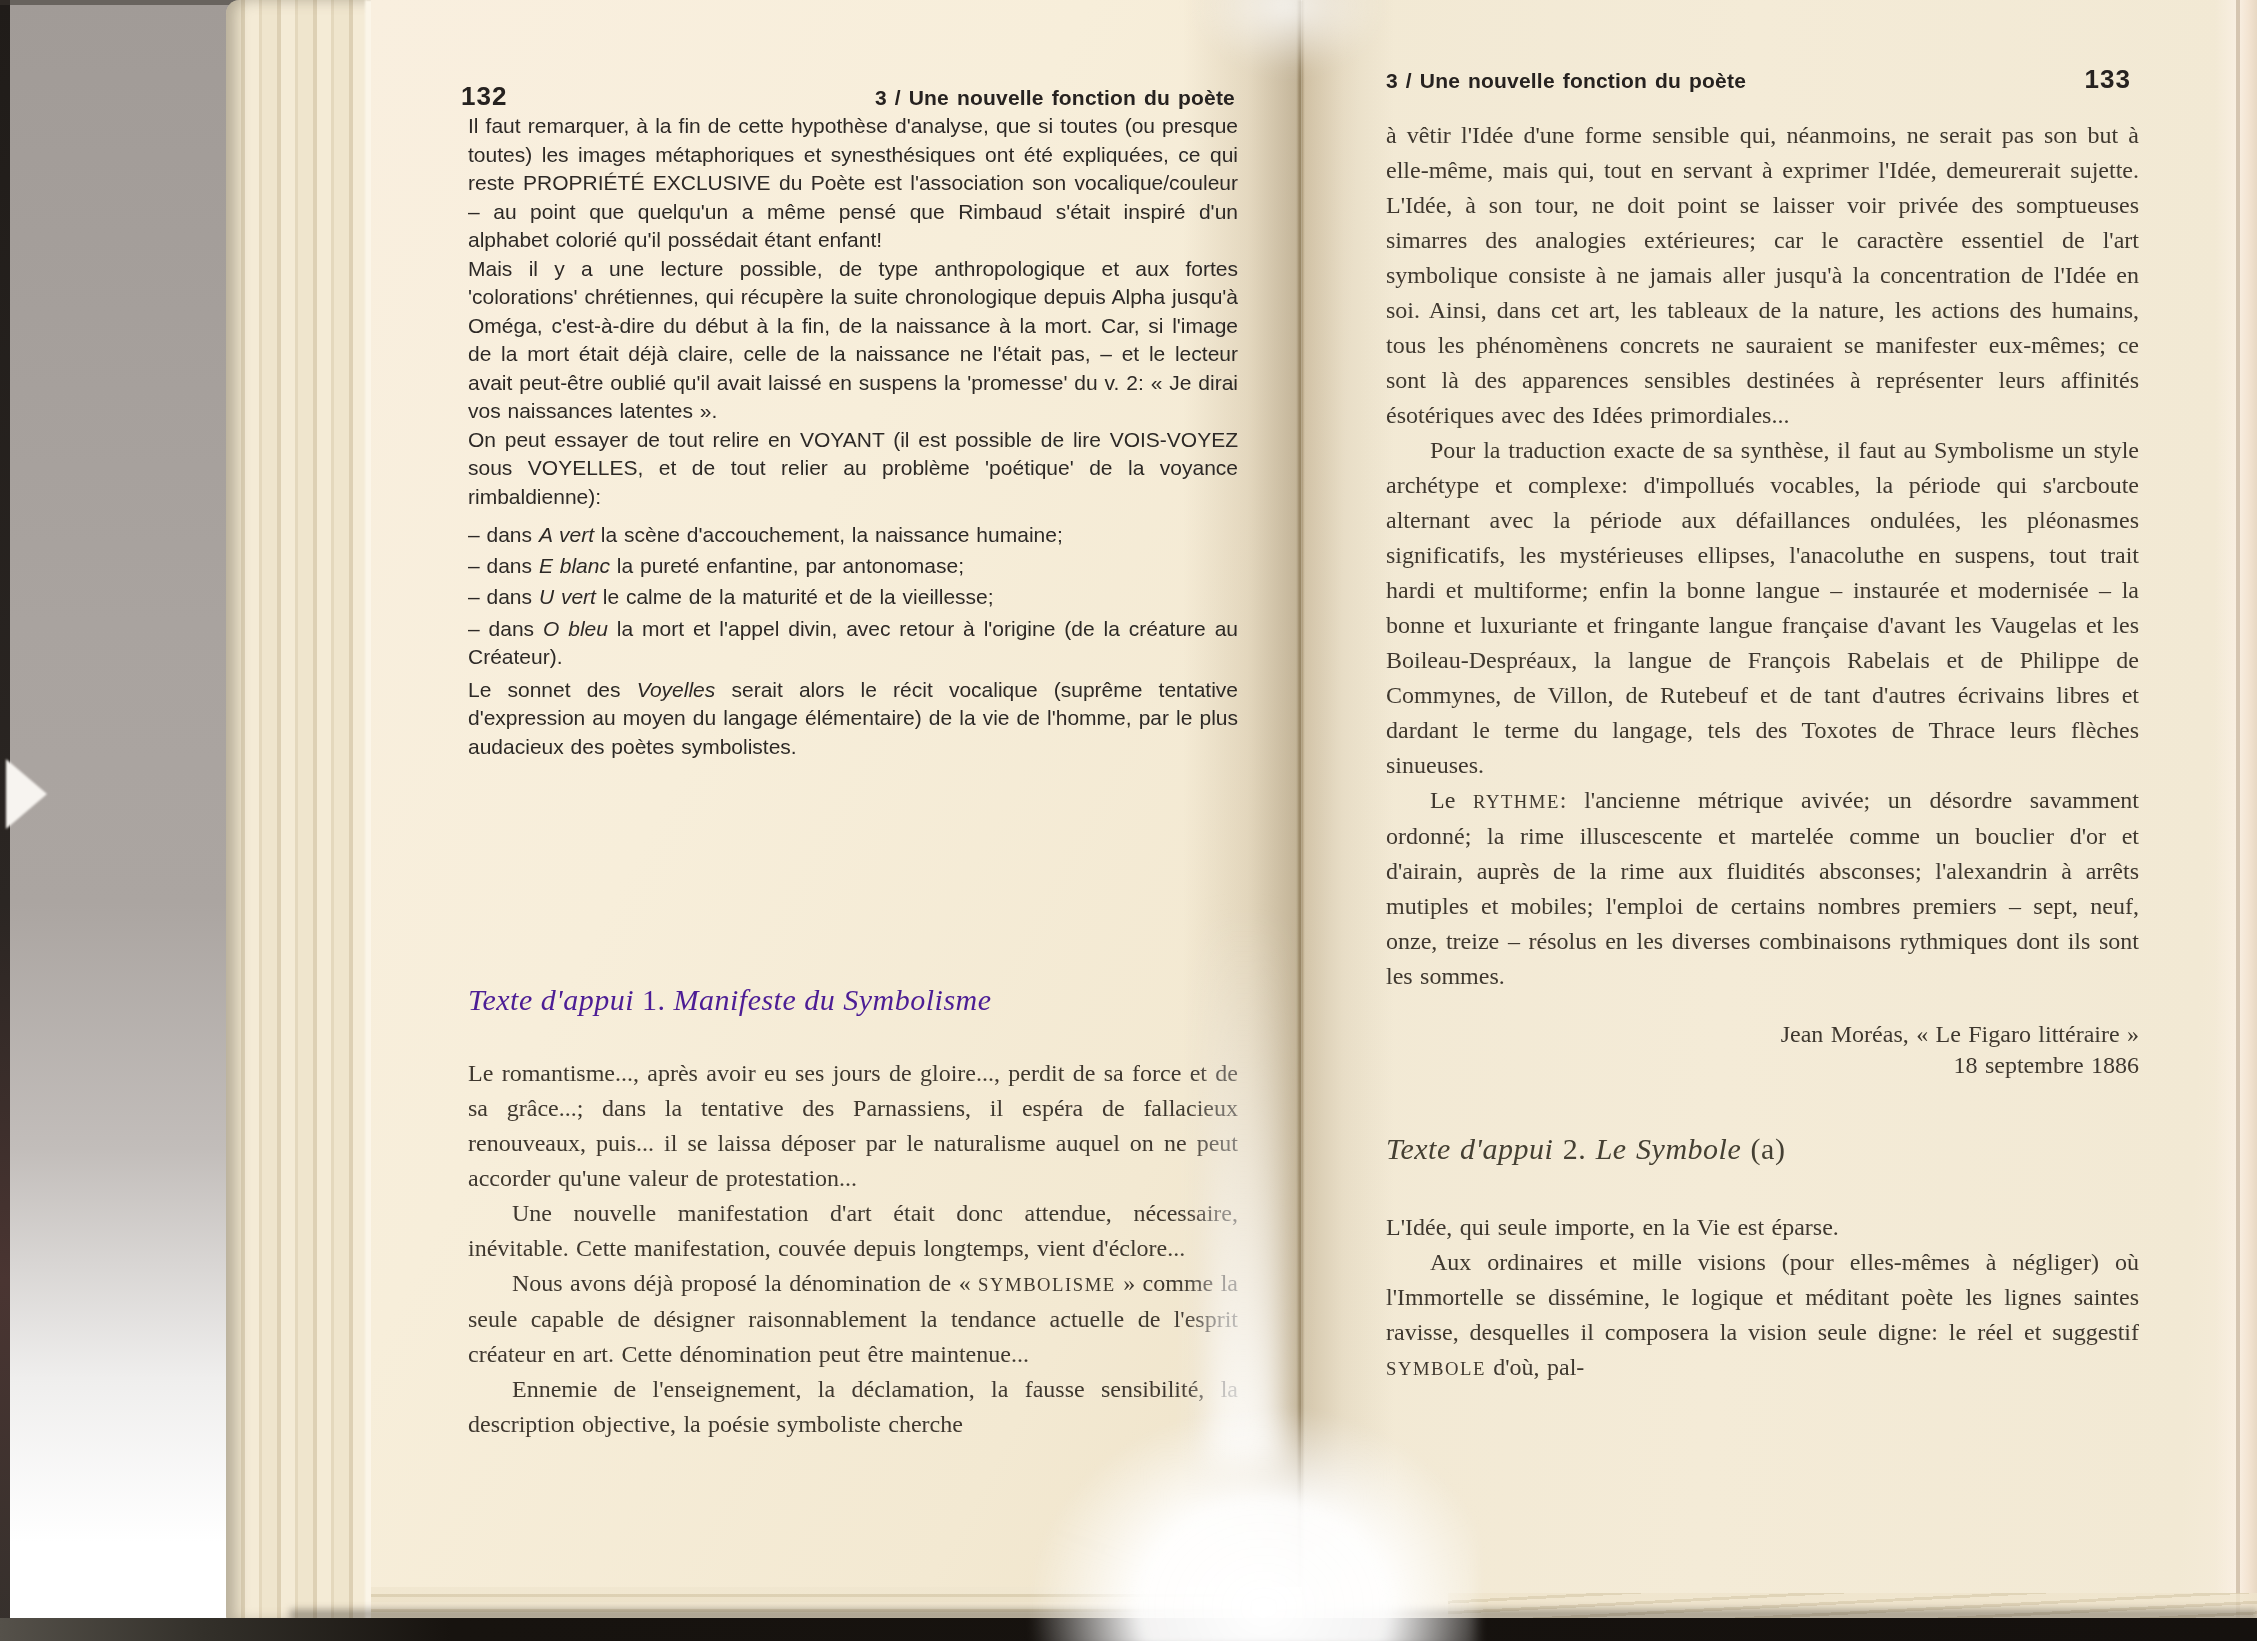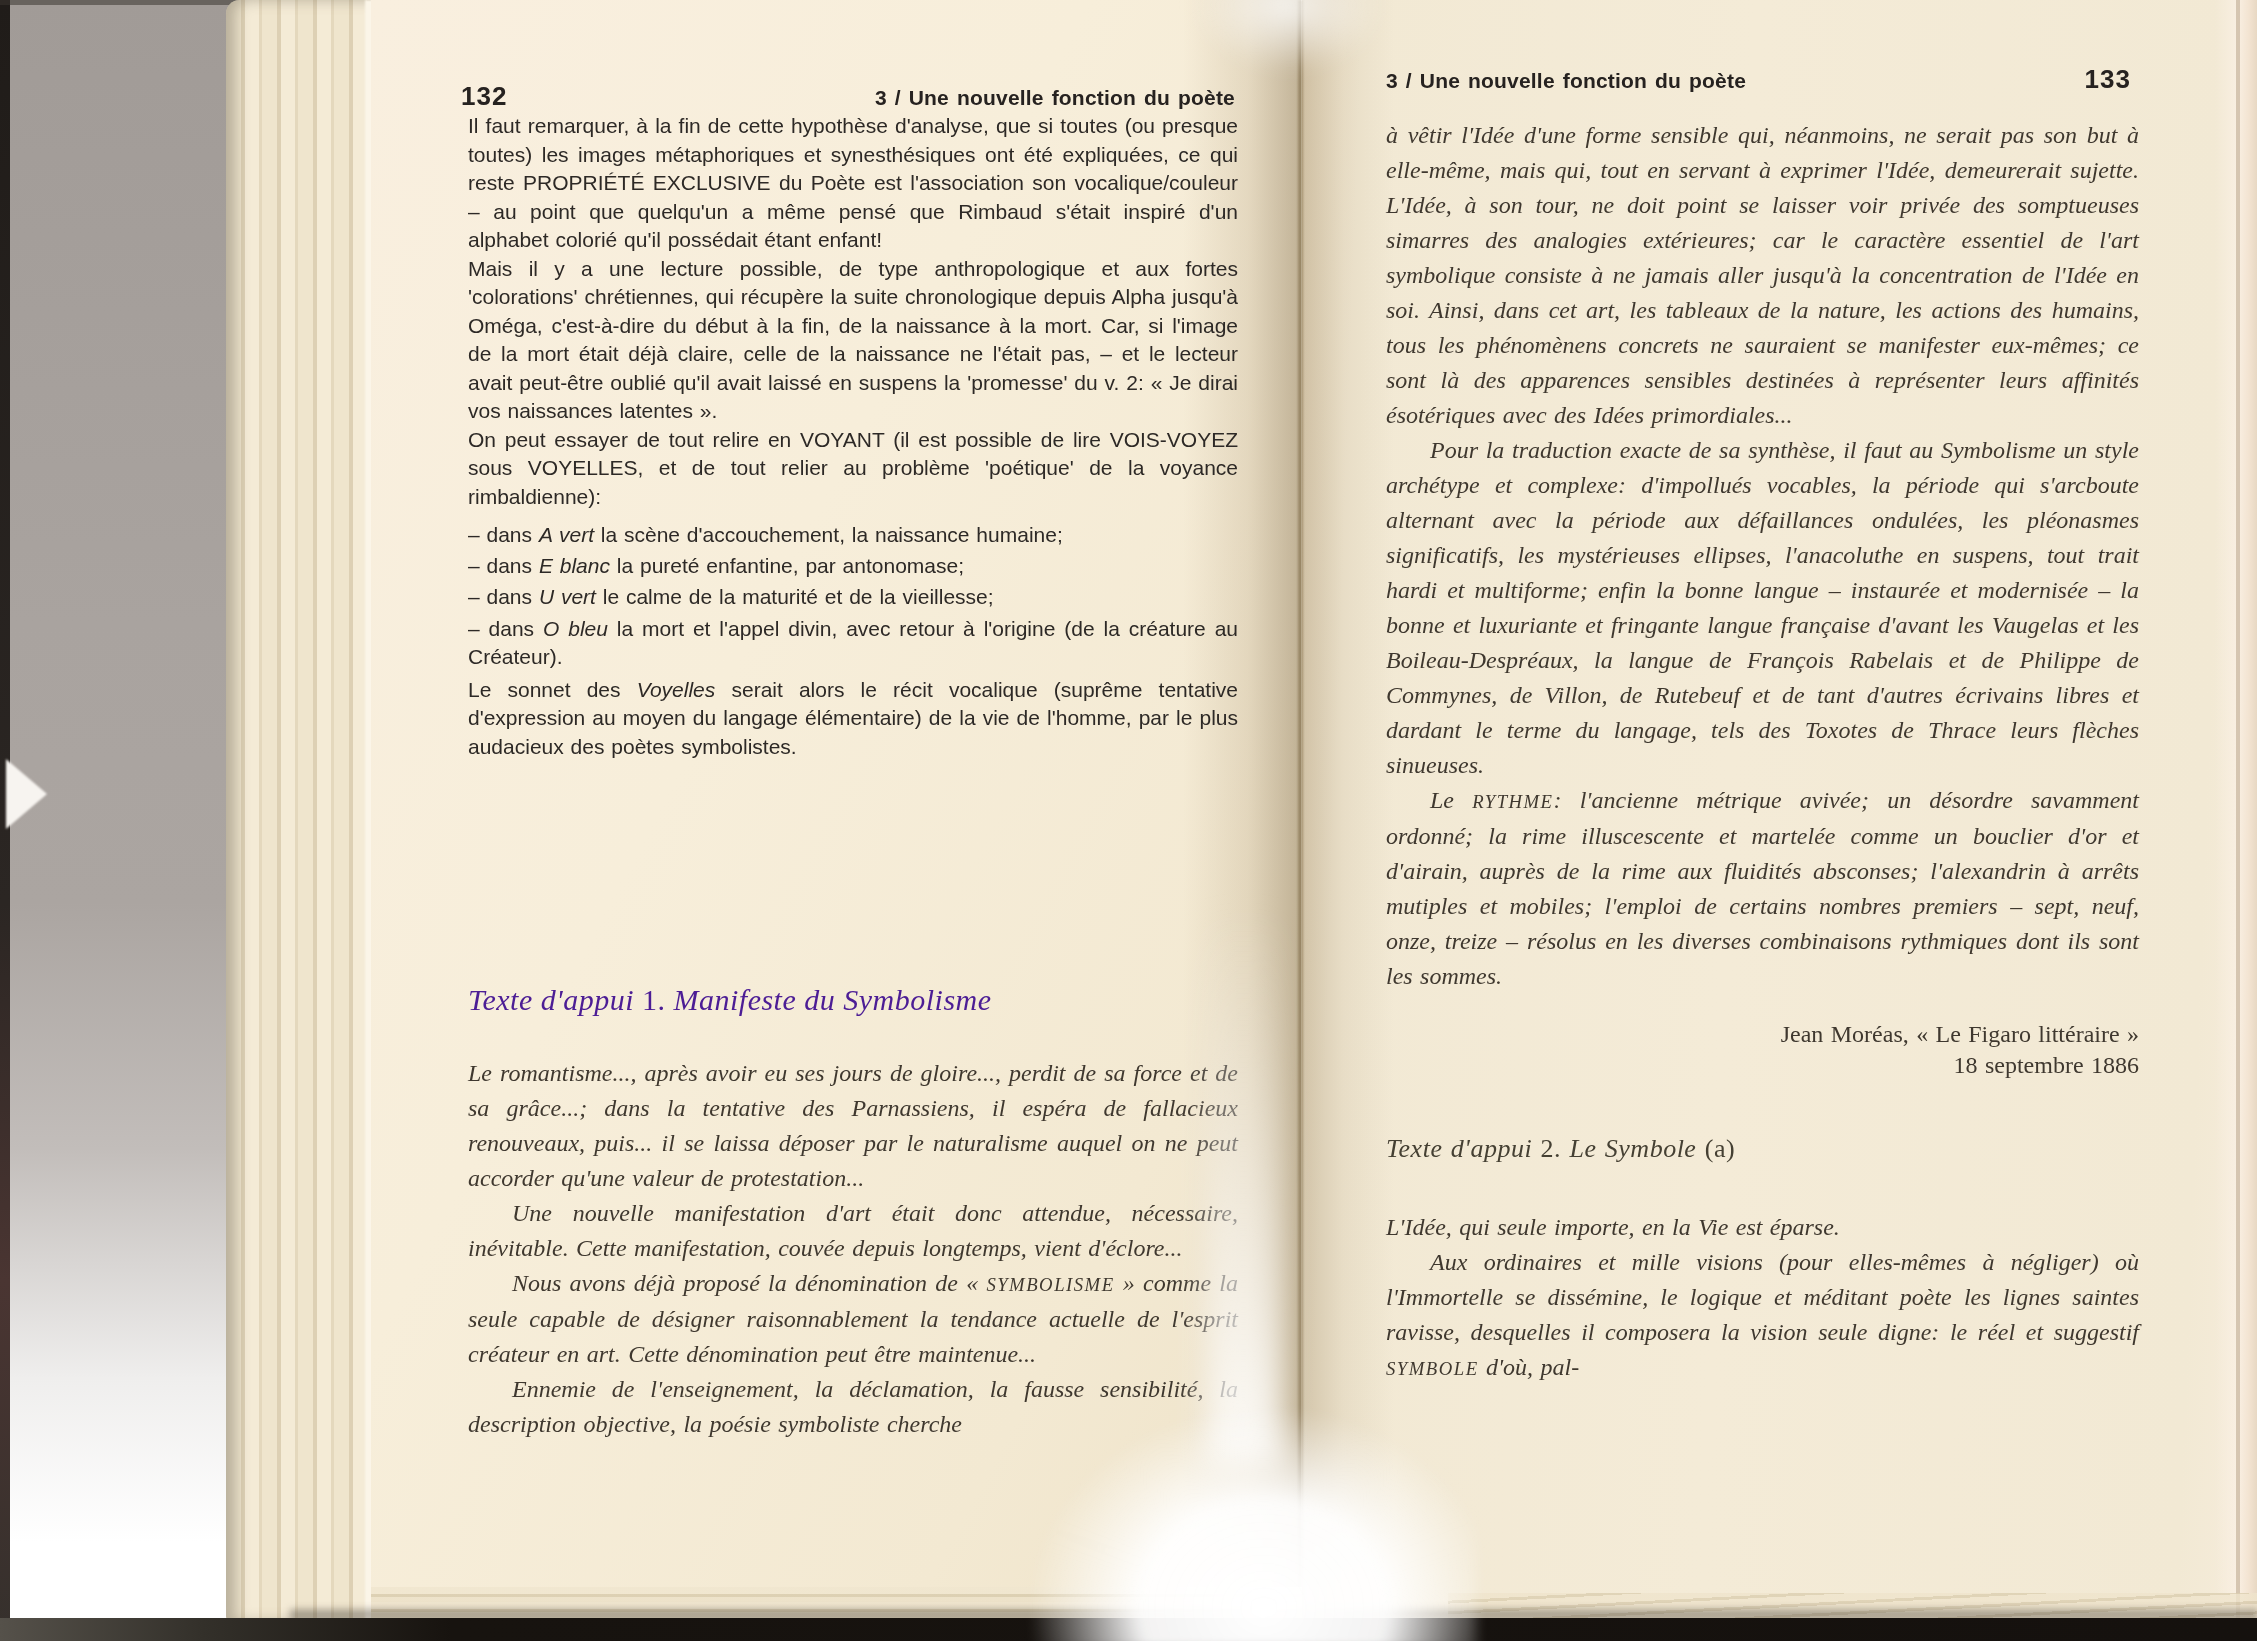--- a/index.html
+++ b/index.html
@@ -122,34 +122,34 @@
 
   .serif-heading{
     position:absolute;left:468px;width:770px;
     font-size:30px;color:#4c1d95;letter-spacing:0.5px;
   }
   .serif-heading .i{font-style:italic;}
   .serif-block{
     font-size:24px;line-height:35px;color:#3f382f;
     text-align:justify;word-spacing:1.4px;
   }
-  .serif-block p{margin:0;font-style:italic;}
+  .serif-block p{margin:0;}
   .serif-left{position:absolute;left:468px;top:1056px;width:770px;}
   .serif-right{position:absolute;left:1386px;top:118px;width:753px;}
   .indent{text-indent:44px;}
   .i{font-style:italic;}
   .sc{font-size:.78em;letter-spacing:.08em;}
 
   .attribution{
     margin-top:25px;text-align:right;
     font-size:24px;line-height:31px;color:#3f382f;text-indent:0;
   }
   .attribution div{text-align:right;}
   .heading-right{
-    margin-top:48px;font-size:26px;line-height:39px;color:#454033;
+    margin-top:48px;font-size:30px;line-height:39px;color:#454033;
     letter-spacing:0.5px;text-align:left;text-indent:0;filter:blur(0.3px);
   }
   .symbole-first{margin-top:42px !important;}
 </style>
 </head>
 <body>
 
 <div class="stage">
 
   <div class="scan-bg"></div>

